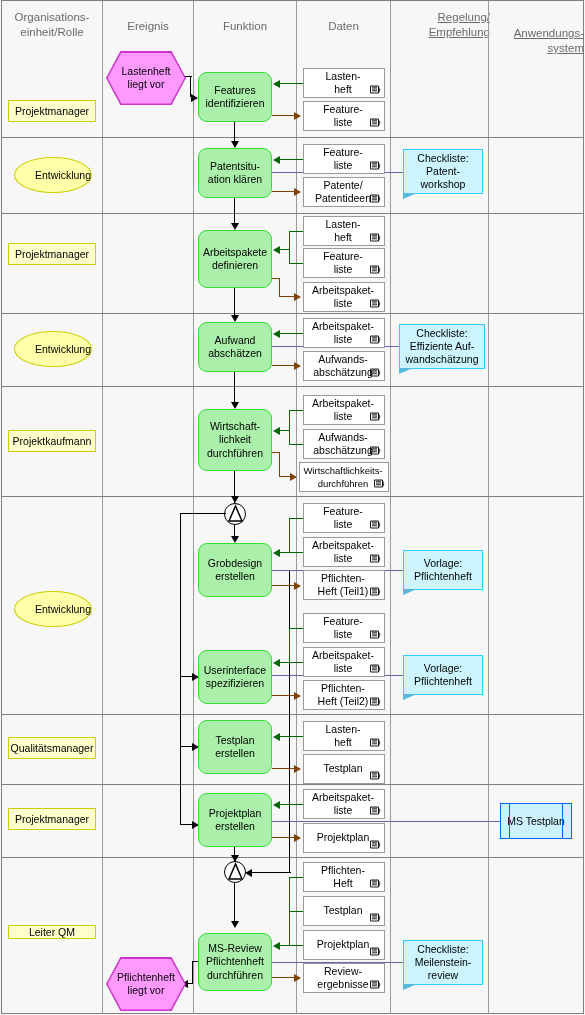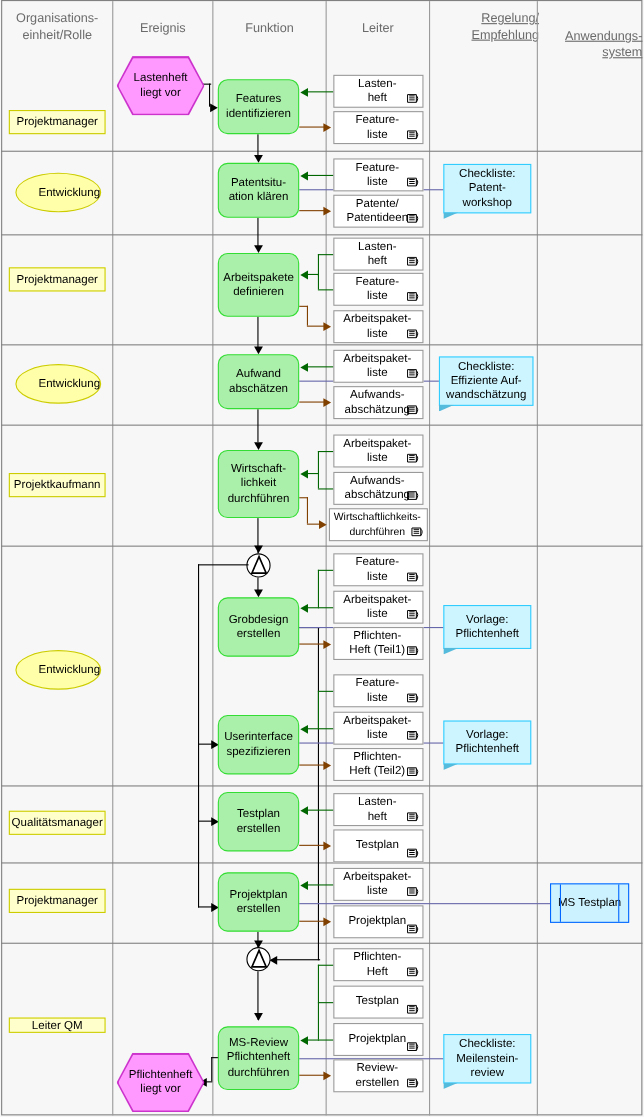--- a/index.html
+++ b/index.html
@@ -124,21 +124,21 @@
 </head>
 <body>
 
 <div id="board">
   <div class="outer-frame"></div>
 
   <div class="col-head" style="left:4px;  top:10px; width:96px;">Organisations-
 einheit/Rolle</div>
   <div class="col-head" style="left:103px;top:19px; width:90px;">Ereignis</div>
   <div class="col-head" style="left:194px;top:19px; width:102px;">Funktion</div>
-  <div class="col-head" style="left:297px;top:19px; width:93px;">Leiter</div>
+  <div class="col-head" style="left:297px;top:19px; width:93px;">Daten</div>
   <div class="col-head left" style="left:396px;top:10px; width:94px;">Regelung/
 Empfehlung</div>
   <div class="col-head left" style="left:494px;top:26px; width:90px;">Anwendungs-
 system</div>
 
   <div class="vline" style="left:102px; top:1px;  height:1013px;"></div>
   <div class="vline" style="left:193px; top:1px;  height:1013px;"></div>
   <div class="vline" style="left:296px; top:1px;  height:1013px;"></div>
   <div class="vline" style="left:390px; top:1px;  height:1013px;"></div>
   <div class="vline" style="left:488px; top:1px;  height:1013px;"></div>
@@ -576,21 +576,21 @@
   </div>
   <div class="data-box" style="left:303px; top:930px; width:82px; height:30px;">
     <span>Projektplan</span>
     <span class="doc-icon"><svg width="13" height="11" viewBox="0 0 13 11">
           <path d="M1.5 1 h8 v7 h-8 z M3 2.2 h5 M3 4 h5 M3 5.8 h5" fill="none" stroke="#000" stroke-width="0.9"></path>
           <path d="M9.5 2 q2.5 2 0 6" fill="none" stroke="#000" stroke-width="0.9"></path>
         </svg></span>
   </div>
   <div class="data-box" style="left:303px; top:963px; width:82px; height:30px;">
     <span>Review-
-erstellen</span>
+ergebnisse</span>
     <span class="doc-icon"><svg width="13" height="11" viewBox="0 0 13 11">
           <path d="M1.5 1 h8 v7 h-8 z M3 2.2 h5 M3 4 h5 M3 5.8 h5" fill="none" stroke="#000" stroke-width="0.9"></path>
           <path d="M9.5 2 q2.5 2 0 6" fill="none" stroke="#000" stroke-width="0.9"></path>
         </svg></span>
   </div>
 
   <div class="note" style="left:403px; top:149px; width:80px; height:45px;">
     <span>Checkliste:
 Patent-
 workshop</span>

